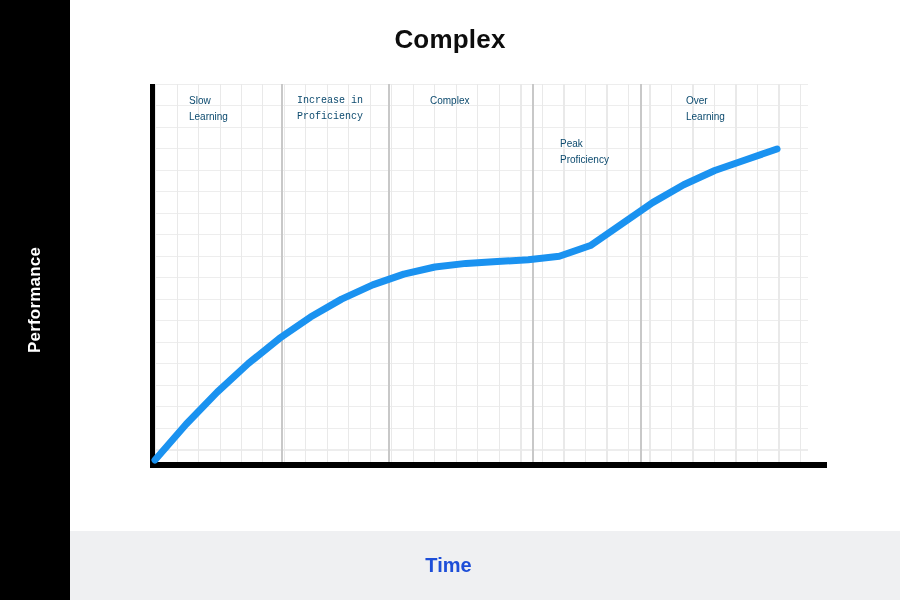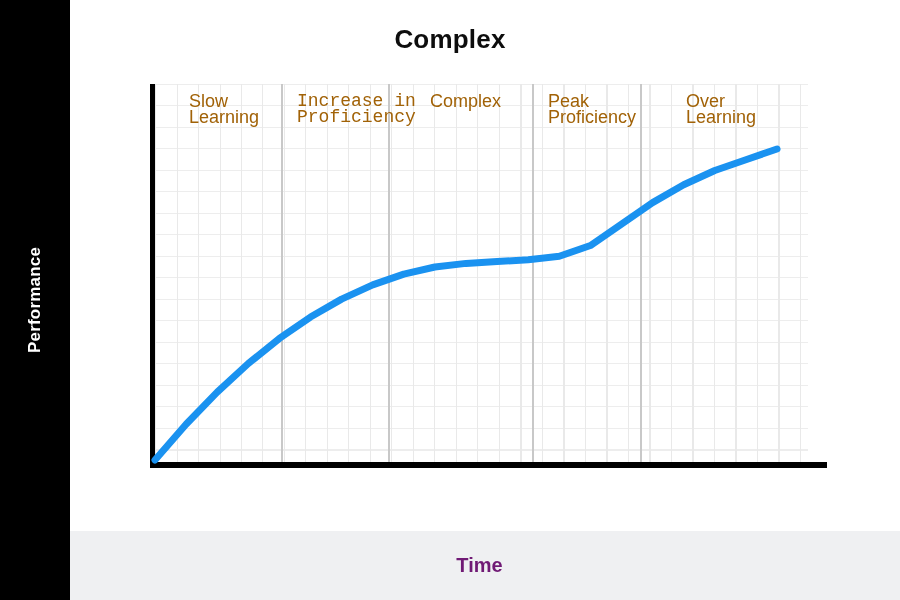--- a/index.html
+++ b/index.html
@@ -96,23 +96,23 @@
     top: 84px;
     width: 2px;
     height: 378px;
     background: #c8c8c8;
   }
 
   
   .phase-label {
     position: absolute;
     top: 93px;
-    font-size: 18px;
+    font-size: 10px;
     line-height: 16px;
-    color: #a16207;
+    color: #0c4a6e;
     white-space: pre-line;
   }
 
   
   #curve-svg {
     position: absolute;
     left: 0;
     top: 0;
     width: 900px;
     height: 600px;
@@ -132,22 +132,21 @@
     position: absolute;
     left: 70px;
     top: 531px;
     width: 757px;
     height: 69px;
     display: flex;
     align-items: center;
     justify-content: center;
     font-size: 20px;
     font-weight: bold;
-    color: #701a75;
-    margin-left: 31px;
+    color: #1d4ed8;
   }
 </style>
 </head>
 <body>
 
 <div id="page">
 
   <div id="y-axis-rail"></div>
   <div id="y-axis-title">Performance</div>
 
@@ -161,21 +160,21 @@
   <div class="phase-divider" style="left:281px;"></div>
   <div class="phase-divider" style="left:388px;"></div>
   <div class="phase-divider" style="left:532px;"></div>
   <div class="phase-divider" style="left:640px;"></div>
 
   <div class="phase-label" style="left:189px;">Slow
 Learning</div>
   <div class="phase-label" style="left:297px;font-family:Liberation Mono, monospace;">Increase in
 Proficiency</div>
   <div class="phase-label" style="left:430px;">Complex</div>
-  <div class="phase-label" style="left:548px;">Peak
+  <div class="phase-label" style="left:560px;margin-top:43px;">Peak
 Proficiency</div>
   <div class="phase-label" style="left:686px;">Over
 Learning</div>
 
   <svg id="curve-svg" viewBox="0 0 900 600">
     <polyline id="learning-curve" fill="none" stroke="#1a92f0" stroke-width="7" stroke-linecap="round" stroke-linejoin="round" points="155.00,460.00 186.10,424.25 217.20,392.08 248.30,363.48 279.40,338.46 310.50,317.01 341.60,299.14 372.70,284.84 403.80,274.11 434.90,266.97 466.00,263.39 497.10,261.60 528.20,259.82 559.30,256.24 590.40,245.52 621.50,224.07 652.60,202.62 683.70,184.75 714.80,170.45 745.90,159.72 777.00,149.00"></polyline>
   </svg>
 
   <div id="x-axis-band"></div>
   <div id="x-axis-title">Time</div>

